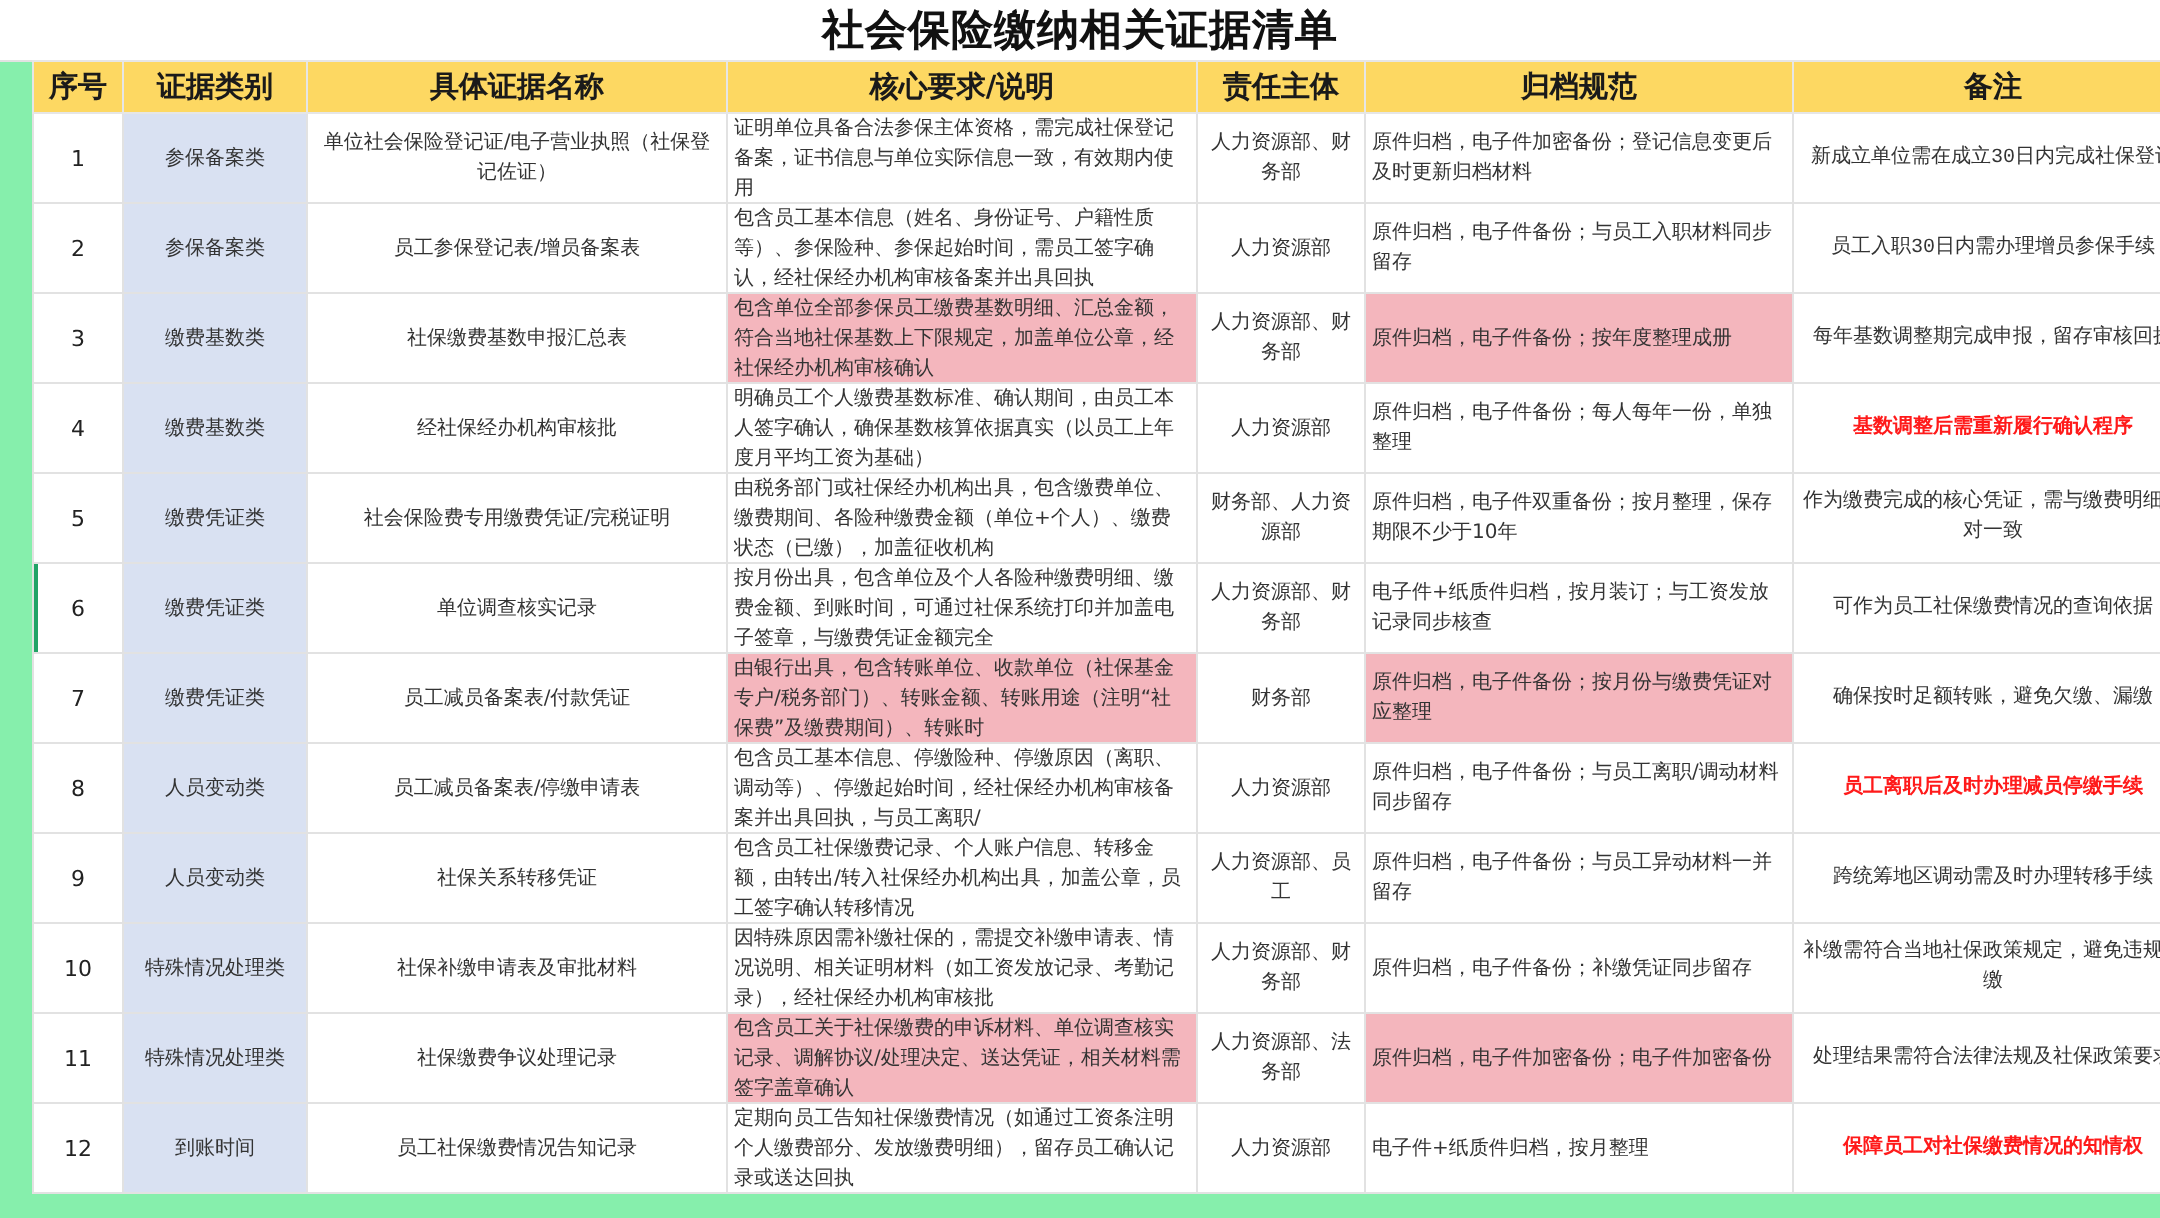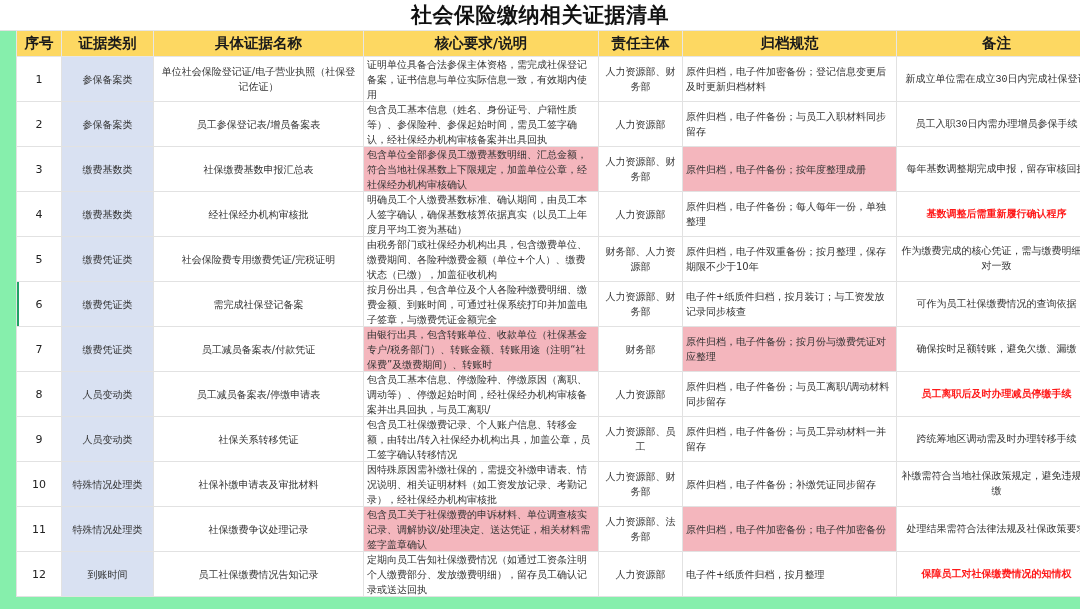--- a/index.html
+++ b/index.html
@@ -103,21 +103,21 @@
           <td class="req">
             <span class="clip">由税务部门或社保经办机构出具，包含缴费单位、缴费期间、各险种缴费金额（单位+个人）、缴费状态（已缴），加盖征收机构</span>
           </td>
           <td class="owner">财务部、人力资源部</td>
           <td class="arch">原件归档，电子件双重备份；按月整理，保存期限不少于10年</td>
           <td class="note">作为缴费完成的核心凭证，需与缴费明细核对一致</td>
         </tr>
         <tr class="sel">
           <td class="num">6</td>
           <td class="cat">缴费凭证类</td>
-          <td class="name">需完成社保登记备案</td>
+          <td class="name">单位调查核实记录</td>
           <td class="req">
             <span class="clip">按月份出具，包含单位及个人各险种缴费明细、缴费金额、到账时间，可通过社保系统打印并加盖电子签章，与缴费凭证金额完全</span>
           </td>
           <td class="owner">人力资源部、财务部</td>
           <td class="arch">电子件+纸质件归档，按月装订；与工资发放记录同步核查</td>
           <td class="note">可作为员工社保缴费情况的查询依据</td>
         </tr>
         <tr>
           <td class="num">7</td>
           <td class="cat">缴费凭证类</td>

